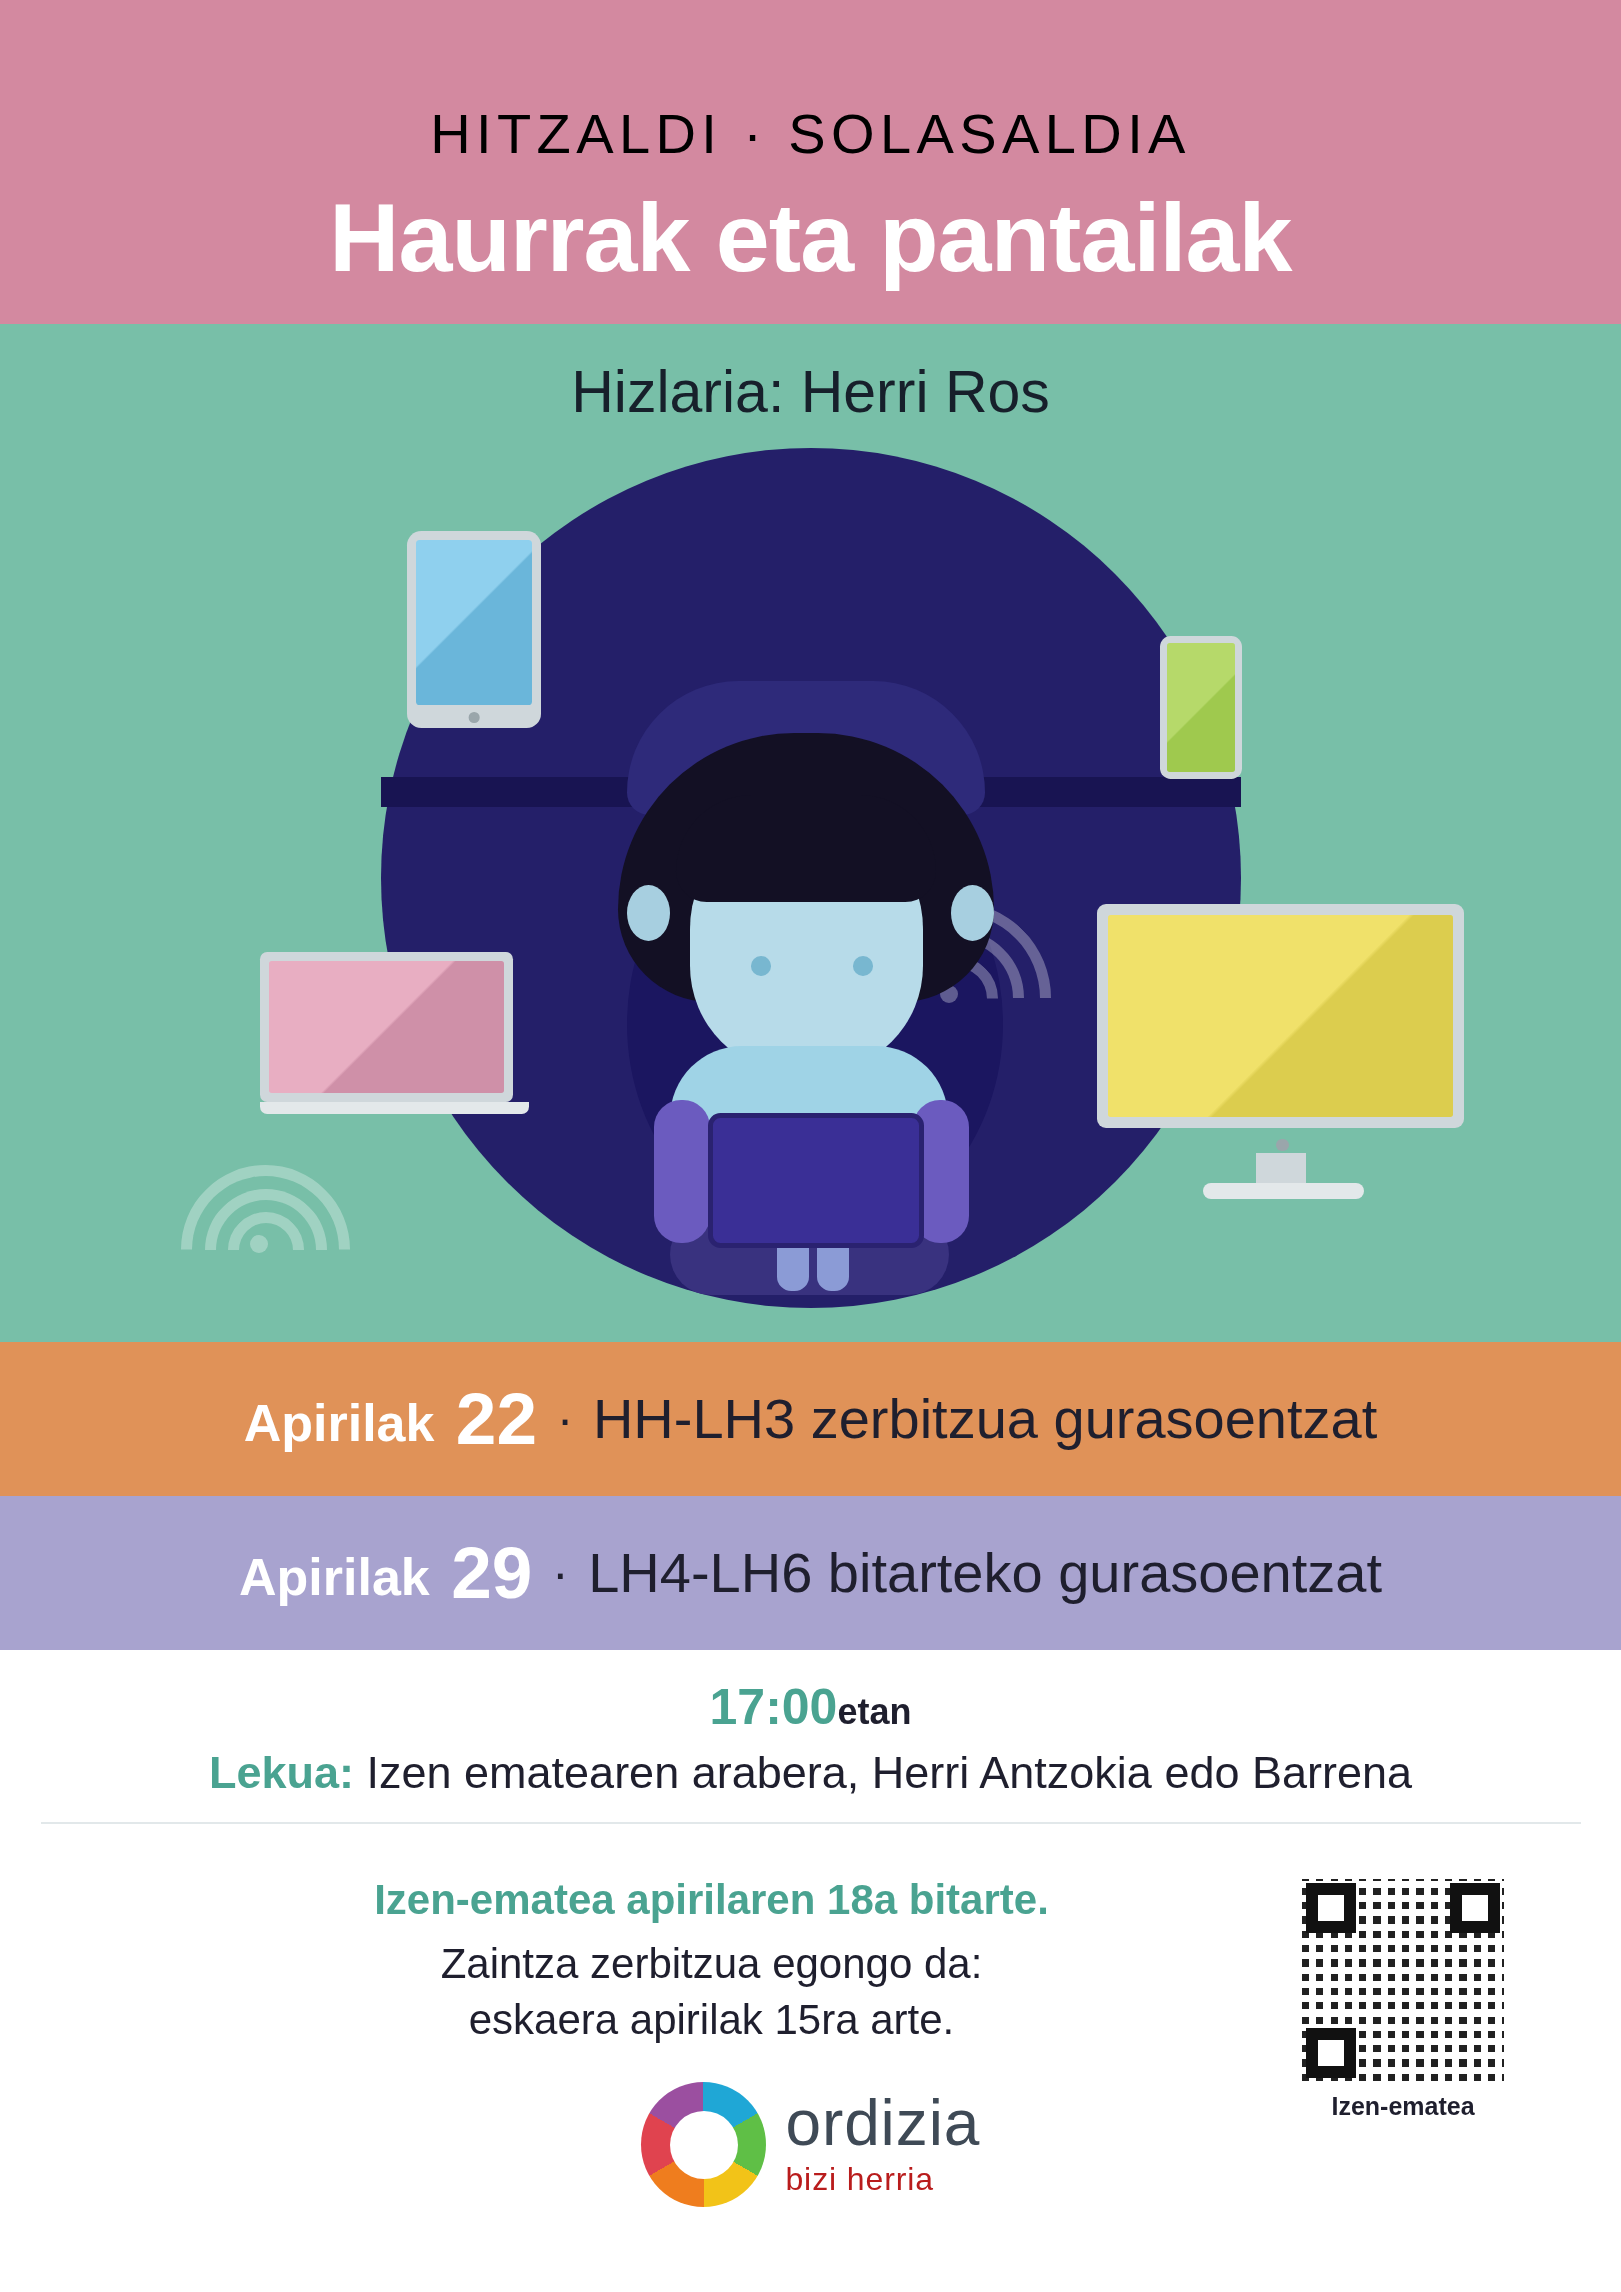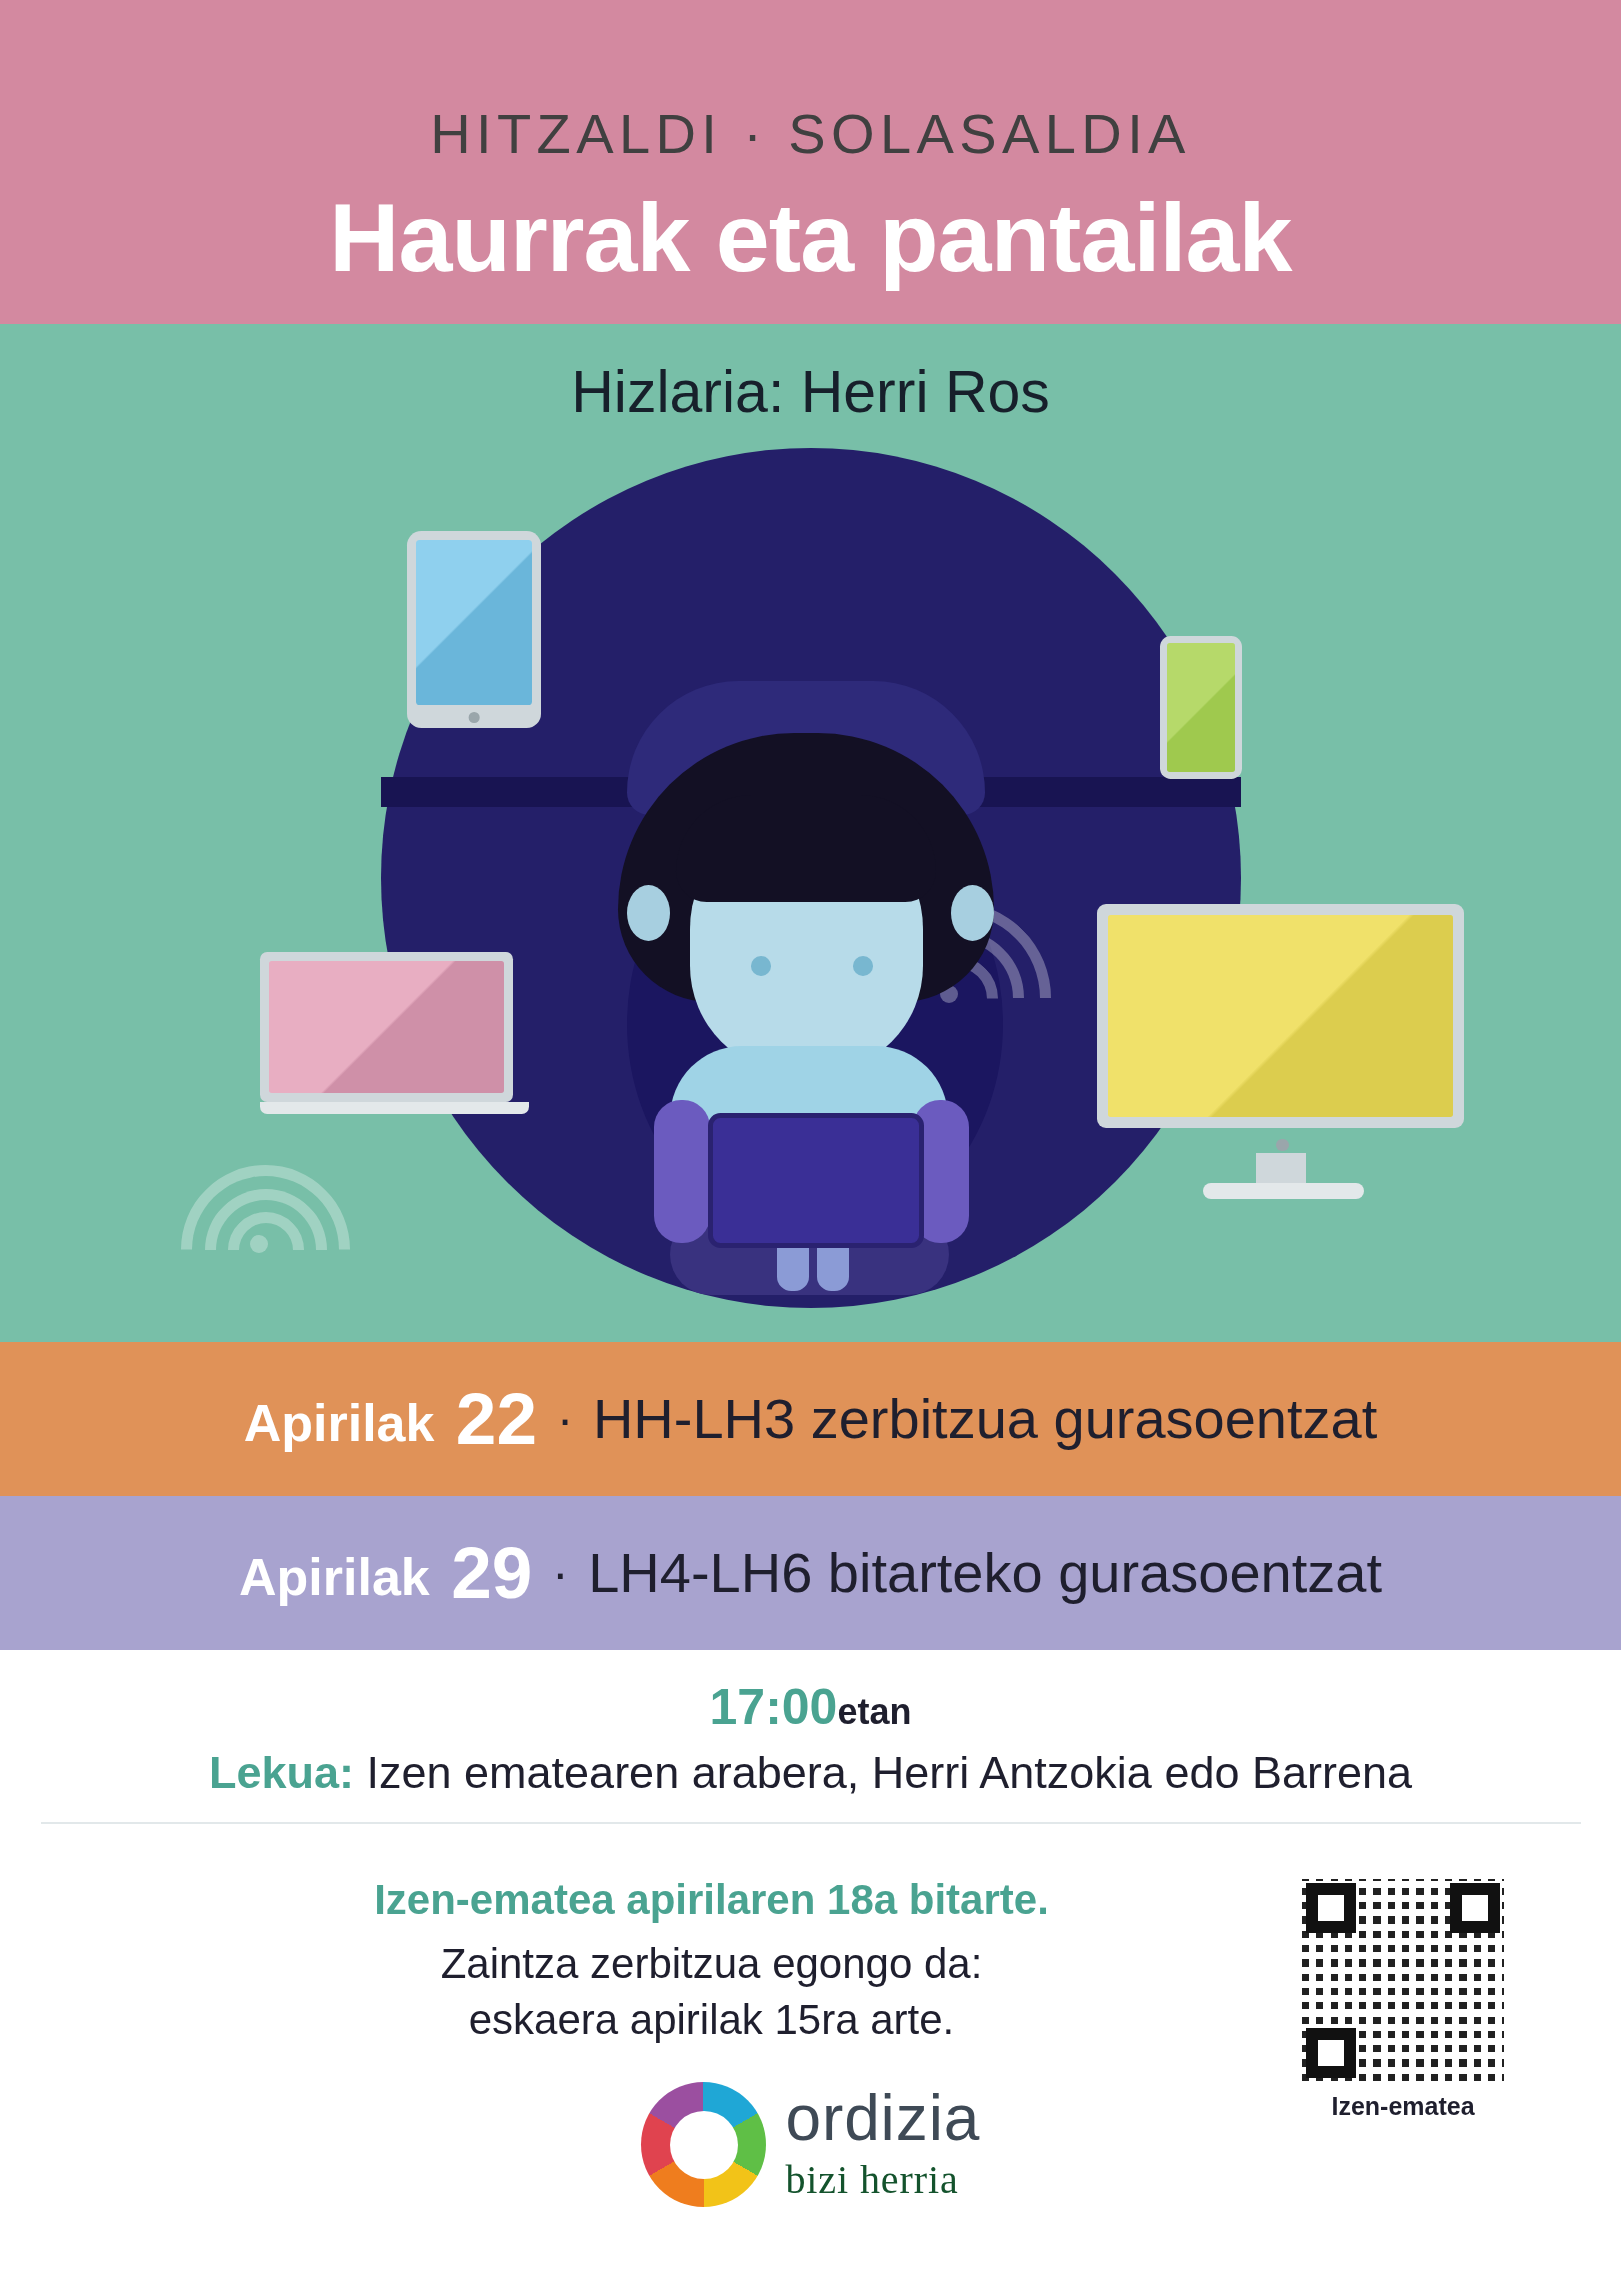--- a/index.html
+++ b/index.html
@@ -23,21 +23,21 @@
 
   
   .header {
     background: #d389a0;
     padding: 106px 0 30px 0;
     text-align: center;
   }
   .kicker {
     font-size: 56px;
     letter-spacing: 5.4px;
-    color: #404040;
+    color: #000000;
     font-weight: 400;
     line-height: 1;
   }
   .main-title {
     font-size: 97px;
     font-weight: 700;
     color: #ffffff;
     letter-spacing: -0.9px;
     line-height: 1.15;
     margin-top: 20px;
@@ -377,21 +377,21 @@
   .logo-mark::after {
     content: "";
     position: absolute; left: 29px; top: 29px;
     width: 68px; height: 68px; border-radius: 50%; background: #ffffff;
   }
   .logo-text { text-align: left; }
   .logo-name {
     font-size: 64px; color: #3f4a56; letter-spacing: 0.9px; line-height: 1;
   }
   .logo-tag {
-    font-size: 40px; color: #14532d; letter-spacing: 0.9px; margin-top: 5.4px; font-family: Liberation Serif, serif;
+    font-size: 32px; color: #b91c1c; letter-spacing: 0.9px; margin-top: 5.4px;
   }
 </style>
 </head>
 <body>
 
 <div class="poster">
 
   <div class="header">
     <div class="kicker">HITZALDI · SOLASALDIA</div>
     <div class="main-title">Haurrak eta pantailak</div>

